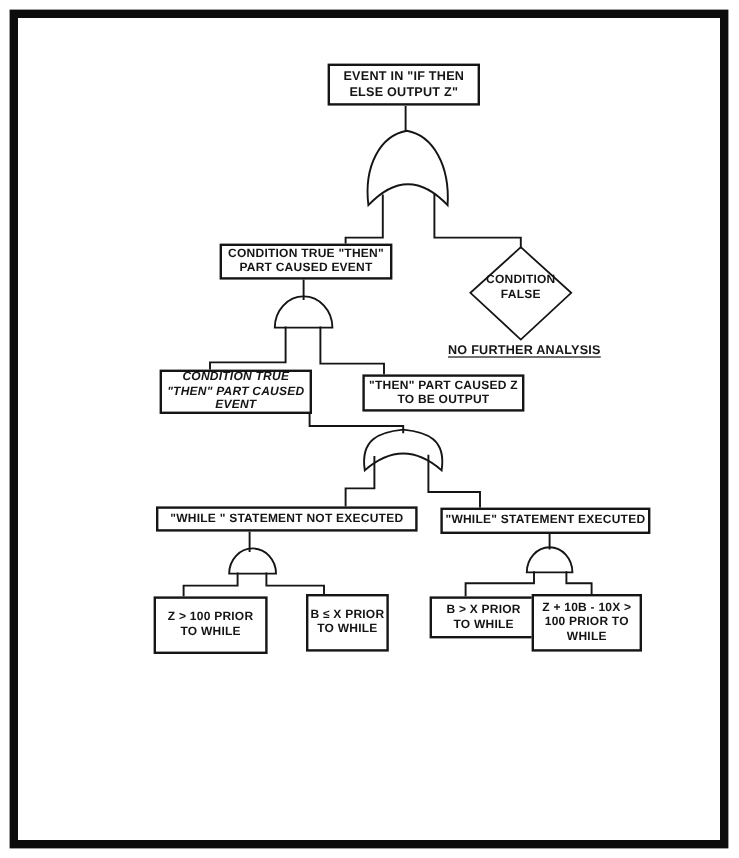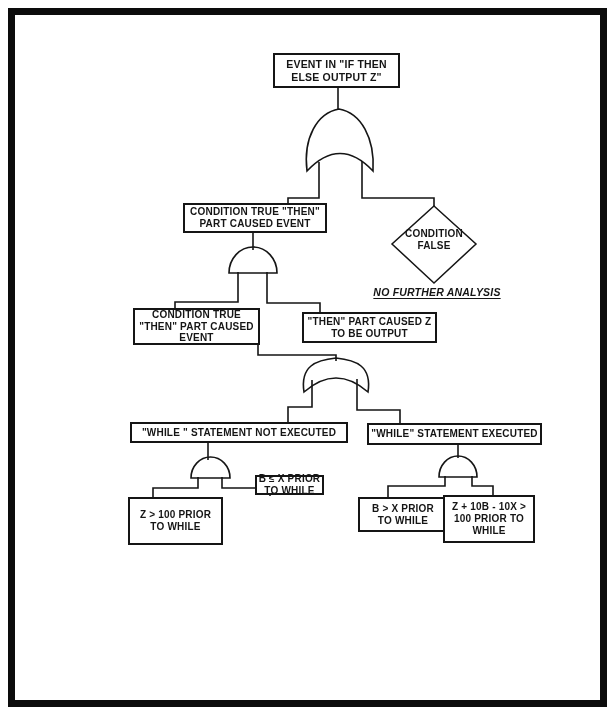--- a/index.html
+++ b/index.html
@@ -15,21 +15,21 @@
   #canvas { position:absolute; left:0; top:0; width:616px; height:715px; color:var(--ink); }
   .box {
     position:absolute; box-sizing:border-box; background:#ffffff;
     border:2px solid var(--ink);
     display:flex; align-items:center; justify-content:center;
     text-align:center; white-space:pre-line;
     font-weight:bold; font-size:10px; line-height:1.18; letter-spacing:.2px;
     color:var(--ink); z-index:3;
   }
   .plain { border:none; background:transparent; }
-  .underline { text-decoration:underline; text-underline-offset:2px;font-style:italic; }
+  .underline { text-decoration:underline; text-underline-offset:2px; }
   svg path, svg polygon { vector-effect:non-scaling-stroke; }
 </style>
 </head>
 <body>
 
 <div id="stage">
   <div id="frame"></div>
 
   <svg id="canvas" viewBox="0 0 616 715" fill="none" stroke="currentColor" stroke-width="1.6">
 
@@ -72,35 +72,35 @@
 ELSE OUTPUT Z"</div>
 
   <div class="box" style="left:183px; top:203px; width:144px; height:30px;">CONDITION TRUE "THEN"
 PART CAUSED EVENT</div>
 
   <div class="box plain" style="left:392px; top:218px; width:84px; height:44px;text-align:center;">CONDITION
 FALSE</div>
 
   <div class="box plain underline" style="left:368px; top:284px; width:138px; height:16px; font-size:10.5px;">NO FURTHER ANALYSIS</div>
 
-  <div class="box" style="left:133px; top:308px; width:127px; height:37px;">CONDITION TRUE
+  <div class="box" style="left:133px; top:308px; width:127px; height:37px;font-style:italic;">CONDITION TRUE
 "THEN" PART CAUSED
 EVENT</div>
 
   <div class="box" style="left:302px; top:312px; width:135px; height:31px;">"THEN" PART CAUSED Z
 TO BE OUTPUT</div>
 
   <div class="box" style="left:130px; top:422px; width:218px; height:21px;">"WHILE " STATEMENT NOT EXECUTED</div>
 
   <div class="box" style="left:367px; top:423px; width:175px; height:22px;">"WHILE" STATEMENT EXECUTED</div>
 
   <div class="box" style="left:128px; top:497px; width:95px; height:48px;">Z &gt; 100 PRIOR
 TO WHILE</div>
 
-  <div class="box" style="left:255px; top:475px; width:69px; height:20px;">B ≤ X PRIOR
+  <div class="box" style="left:255px; top:495px; width:69px; height:48px;">B ≤ X PRIOR
 TO WHILE</div>
 
   <div class="box" style="left:358px; top:497px; width:90px; height:35px;">B &gt; X PRIOR
 TO WHILE</div>
 
   <div class="box" style="left:443px; top:495px; width:92px; height:48px;">Z + 10B - 10X &gt;
 100 PRIOR TO
 WHILE</div>
 </div>
 

